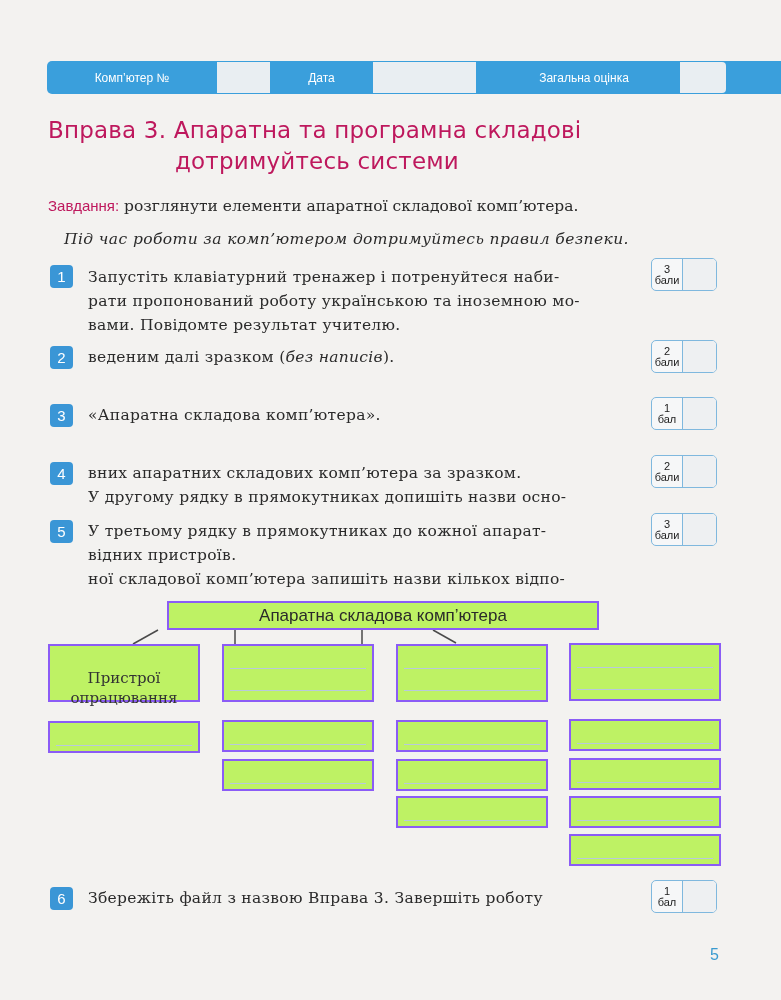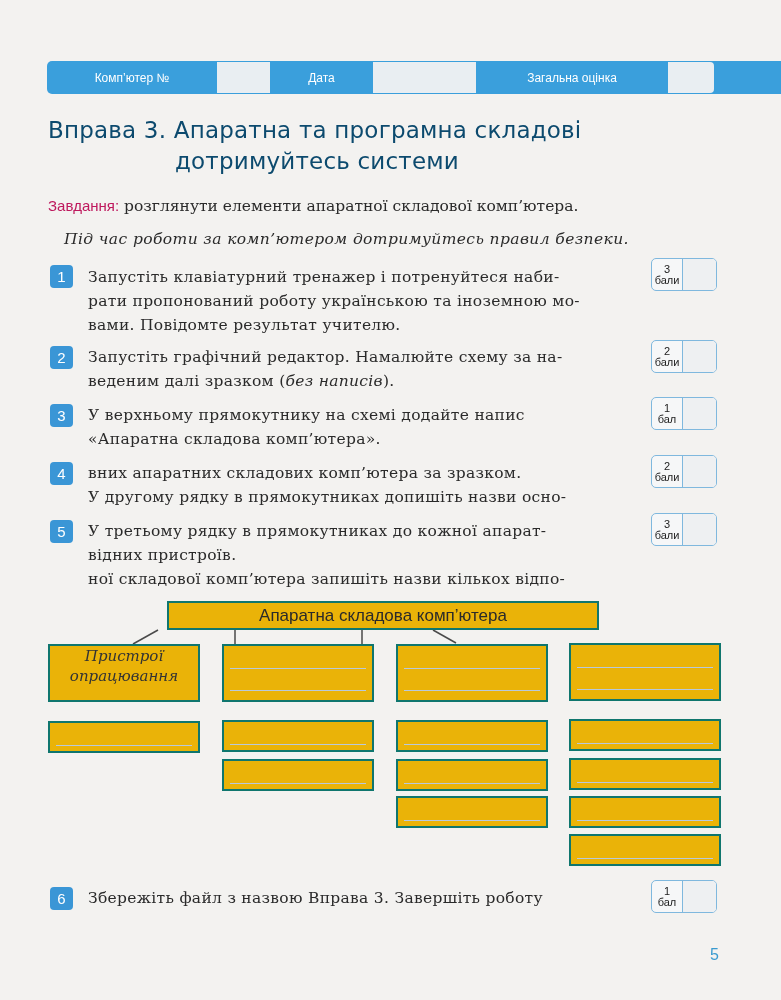--- a/index.html
+++ b/index.html
@@ -14,21 +14,21 @@
   .hdr {
     left:47px; top:61px; width:764px; height:33px;
     background:#3a9fdc; border-radius:5px;
     display:flex; align-items:center;
     font-family:"Liberation Sans", sans-serif; color:#fff; font-size:12px;
   }
   .hdr .lbl { text-align:center; }
   .hdr .box { background:#e9eef2; height:31px; }
   
   .title {
-    left:48px; font-family:"DejaVu Sans", sans-serif; color:#0c4a6e;
+    left:48px; font-family:"DejaVu Sans", sans-serif; color:#be185d;
     font-size:23px; font-weight:normal; letter-spacing:0.2px;
   }
   .task-line { left:48px; top:197px; font-size:15.5px; }
   .task-line .k { font-family:"Liberation Sans", sans-serif; color:#be185d; font-size:15px; }
   .safety { left:64px; top:230px; font-style:italic; font-size:15.5px; letter-spacing:0.4px; }
   
   .num {
     width:23px; height:23px; border-radius:4px; background:#3a96d6; color:#fff;
     font-family:"Liberation Sans", sans-serif; font-size:15px;
     display:flex; align-items:center; justify-content:center;
@@ -42,41 +42,41 @@
     left:651px; width:66px; height:33px; border:1.5px solid #7fb8de; border-radius:5px;
     display:flex; background:#f6f7f8; box-sizing:border-box;
   }
   .score .pts {
     width:30px; border-right:1.5px solid #7fb8de;
     font-family:"Liberation Sans", sans-serif; font-size:11px; line-height:11px;
     display:flex; flex-direction:column; align-items:center; justify-content:center; color:#222;
   }
   .score .blank { flex:1; background:#eef0f2; border-radius:0 4px 4px 0; }
   
-  .dbox { border:2px solid #0f766e; box-sizing:border-box; background:#eab308; }
+  .dbox { border:2px solid #8b5cf6; box-sizing:border-box; background:#bef264; }
   .dbox .line1 { position:absolute; left:6px; right:6px; border-bottom:1px solid #b8c9dc; }
   .root-box {
     left:167px; top:601px; width:432px; height:29px;
     font-family:"Liberation Sans", sans-serif; font-size:17px; text-align:center; line-height:25px;
   }
   .handwritten {
-    font-family:"DejaVu Serif", serif; font-style:italic; font-size:15px; color:#333;
-    text-align:center; line-height:20px; padding-top:0;
+    font-family:"DejaVu Serif", serif; font-size:15px; color:#333;
+    text-align:center; line-height:20px; padding-top:22px;
   }
   .pagenum { left:710px; top:946px; font-family:"Liberation Sans", sans-serif; color:#3a9bd0; font-size:16px; }
 </style>
 </head>
 <body>
 
 <div class="abs hdr">
   <div class="lbl" style="width:170px;">Комп’ютер №</div>
   <div class="box" style="width:53px;"></div>
   <div class="lbl" style="width:103px;">Дата</div>
   <div class="box" style="width:103px;"></div>
-  <div class="lbl" style="width:192px;">Загальна оцінка</div>
+  <div class="lbl" style="width:192px;margin-left:12px;">Загальна оцінка</div>
   <div class="box" style="width:46px; border-radius:0 4px 4px 0;"></div>
 </div>
 
 <div class="abs title" style="top:117px;">Вправа 3. Апаратна та програмна складові</div>
 <div class="abs title" style="top:148px; left:175px;">дотримуйтесь системи</div>
 
 <div class="abs task-line">
   <span class="k">Завдання:</span>
   <span>розглянути елементи апаратної складової комп’ютера.</span>
 </div>
@@ -91,34 +91,32 @@
 <div class="abs score" style="top:258px;">
   <div class="pts">
       <span>3</span>
       <span>бали</span>
     </div>
   <div class="blank"></div>
 </div>
 
 <div class="abs num" style="top:346px;">2</div>
 <div class="abs step-text" style="top:345px;">
-  <div>Запустіть графічний редактор. Намалюйте схему за на-</div>
   <div>веденим далі зразком (<i>без написів</i>).</div>
 </div>
 <div class="abs score" style="top:340px;">
   <div class="pts">
       <span>2</span>
       <span>бали</span>
     </div>
   <div class="blank"></div>
 </div>
 
 <div class="abs num" style="top:404px;">3</div>
 <div class="abs step-text" style="top:403px;">
-  <div>У верхньому прямокутнику на схемі додайте напис</div>
   <div>«Апаратна складова комп’ютера».</div>
 </div>
 <div class="abs score" style="top:397px;">
   <div class="pts">
       <span>1</span>
       <span>бал</span>
     </div>
   <div class="blank"></div>
 </div>
 

